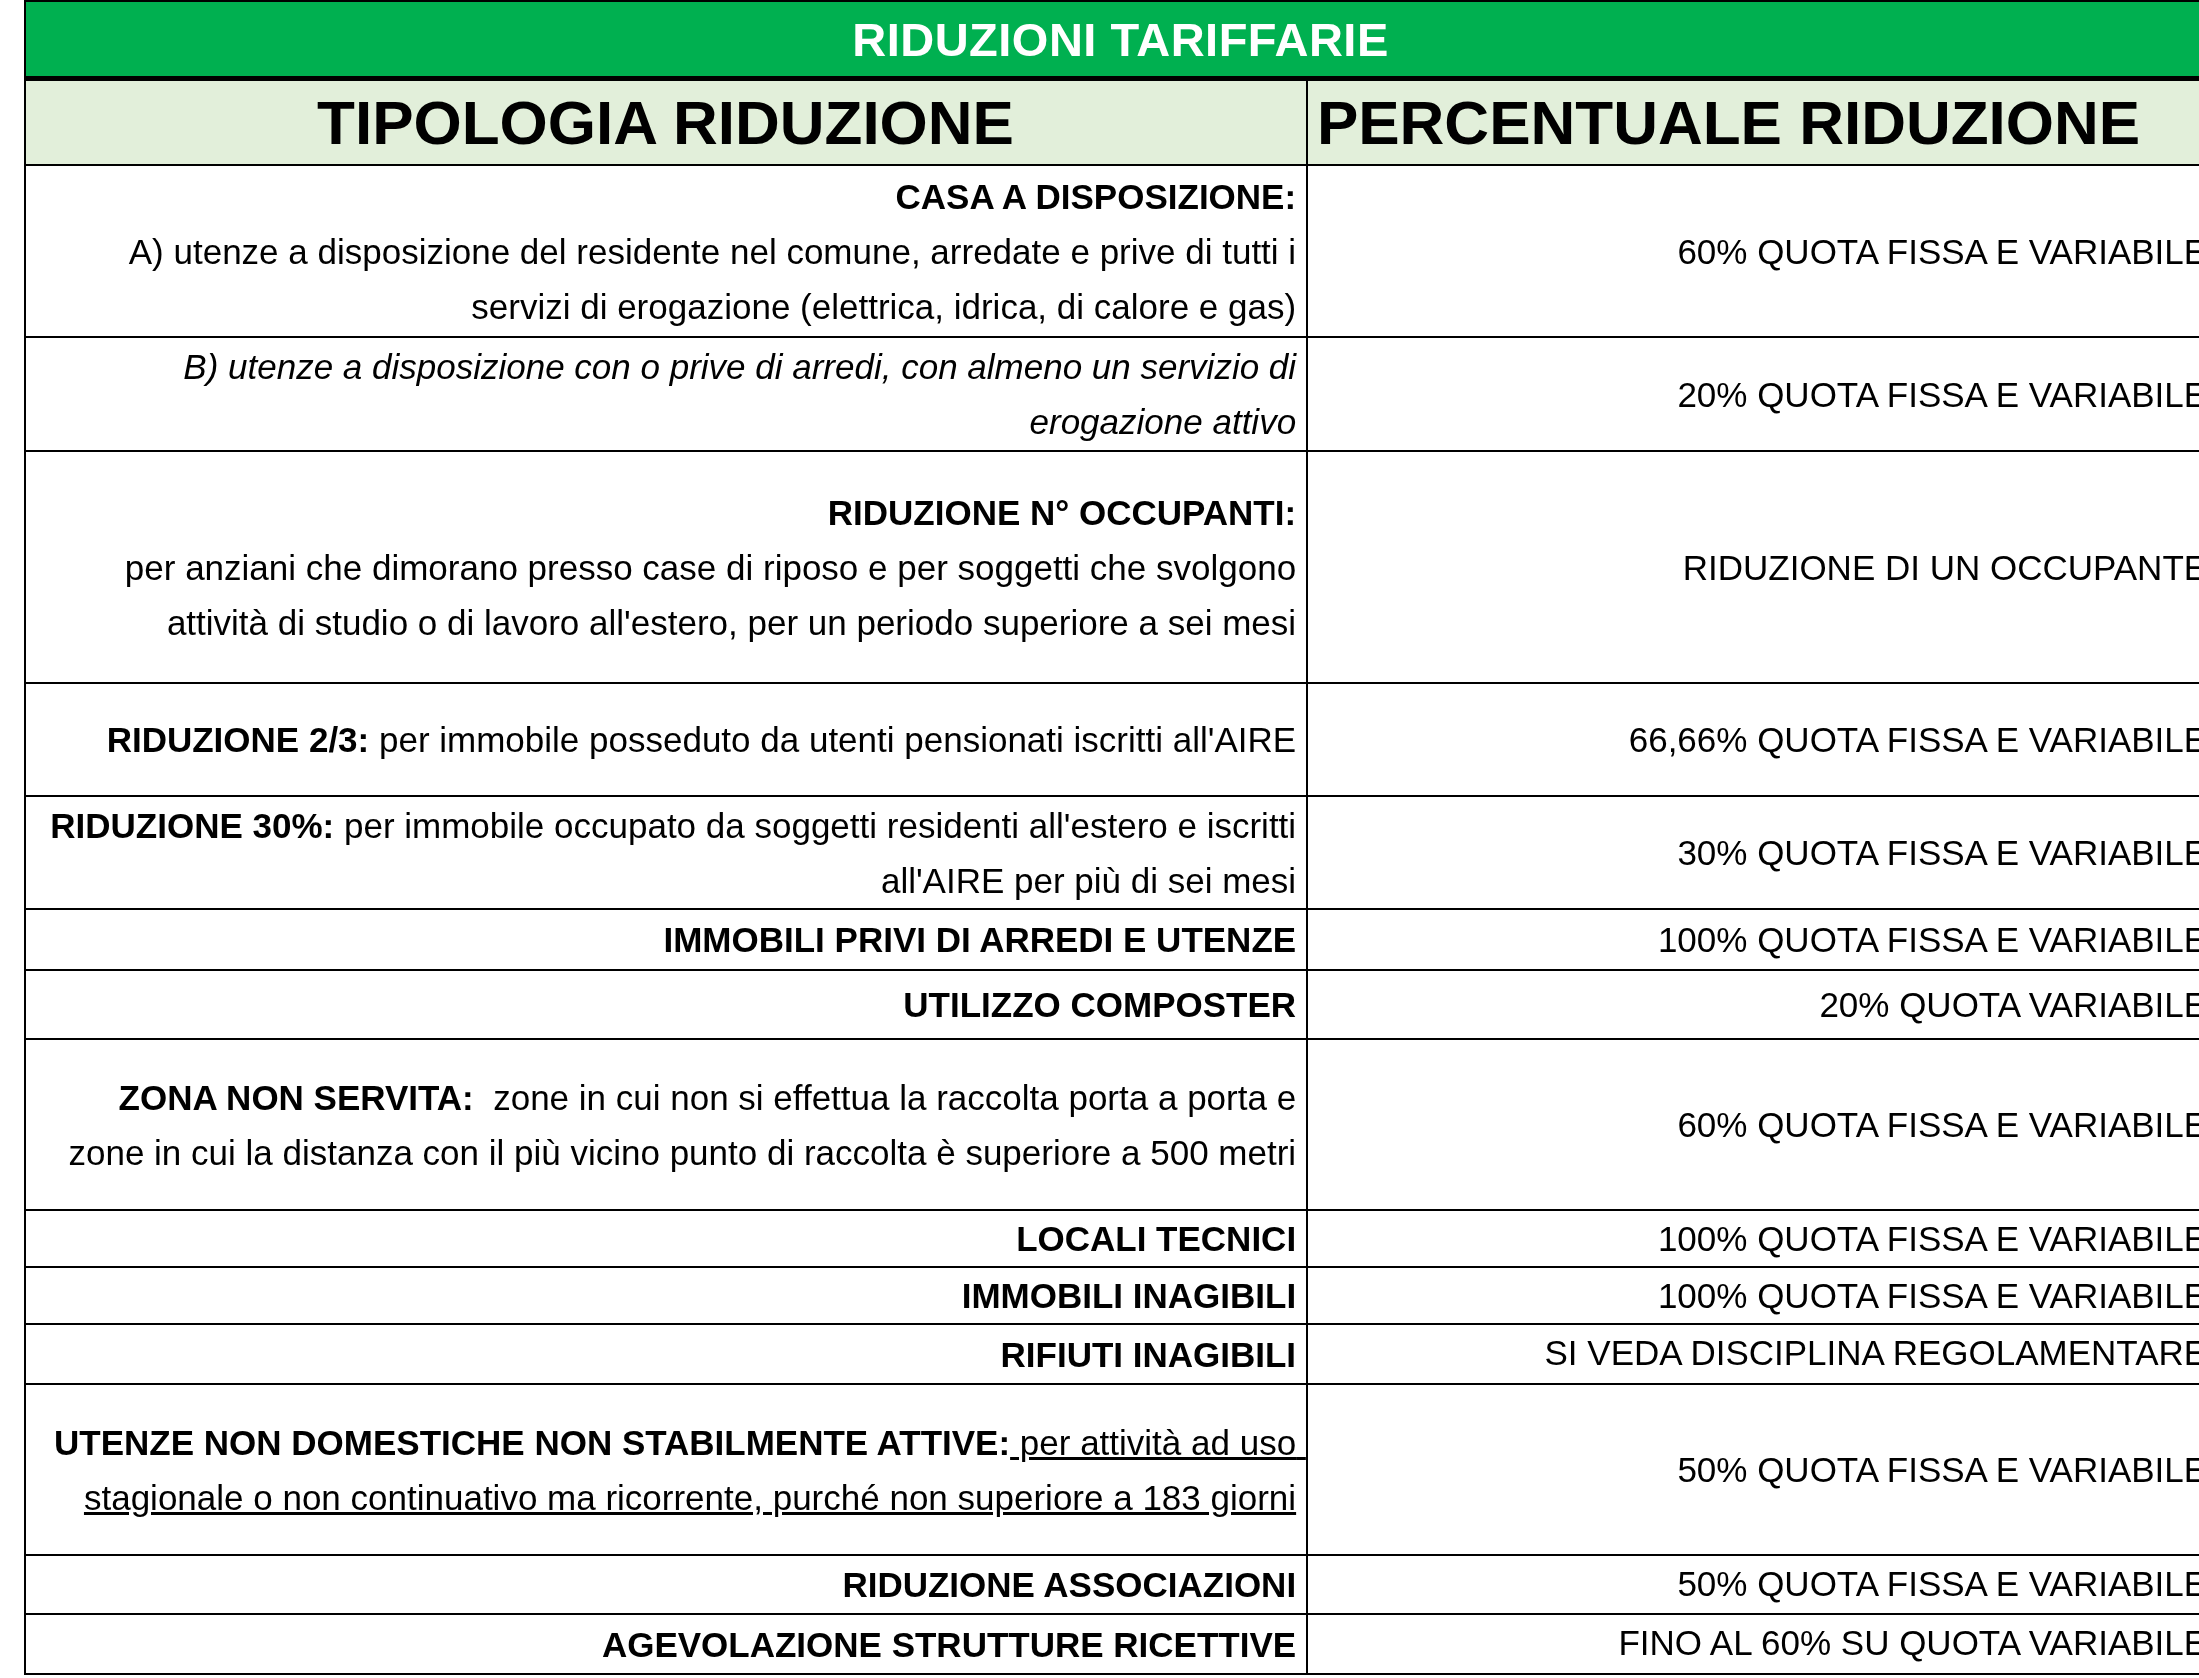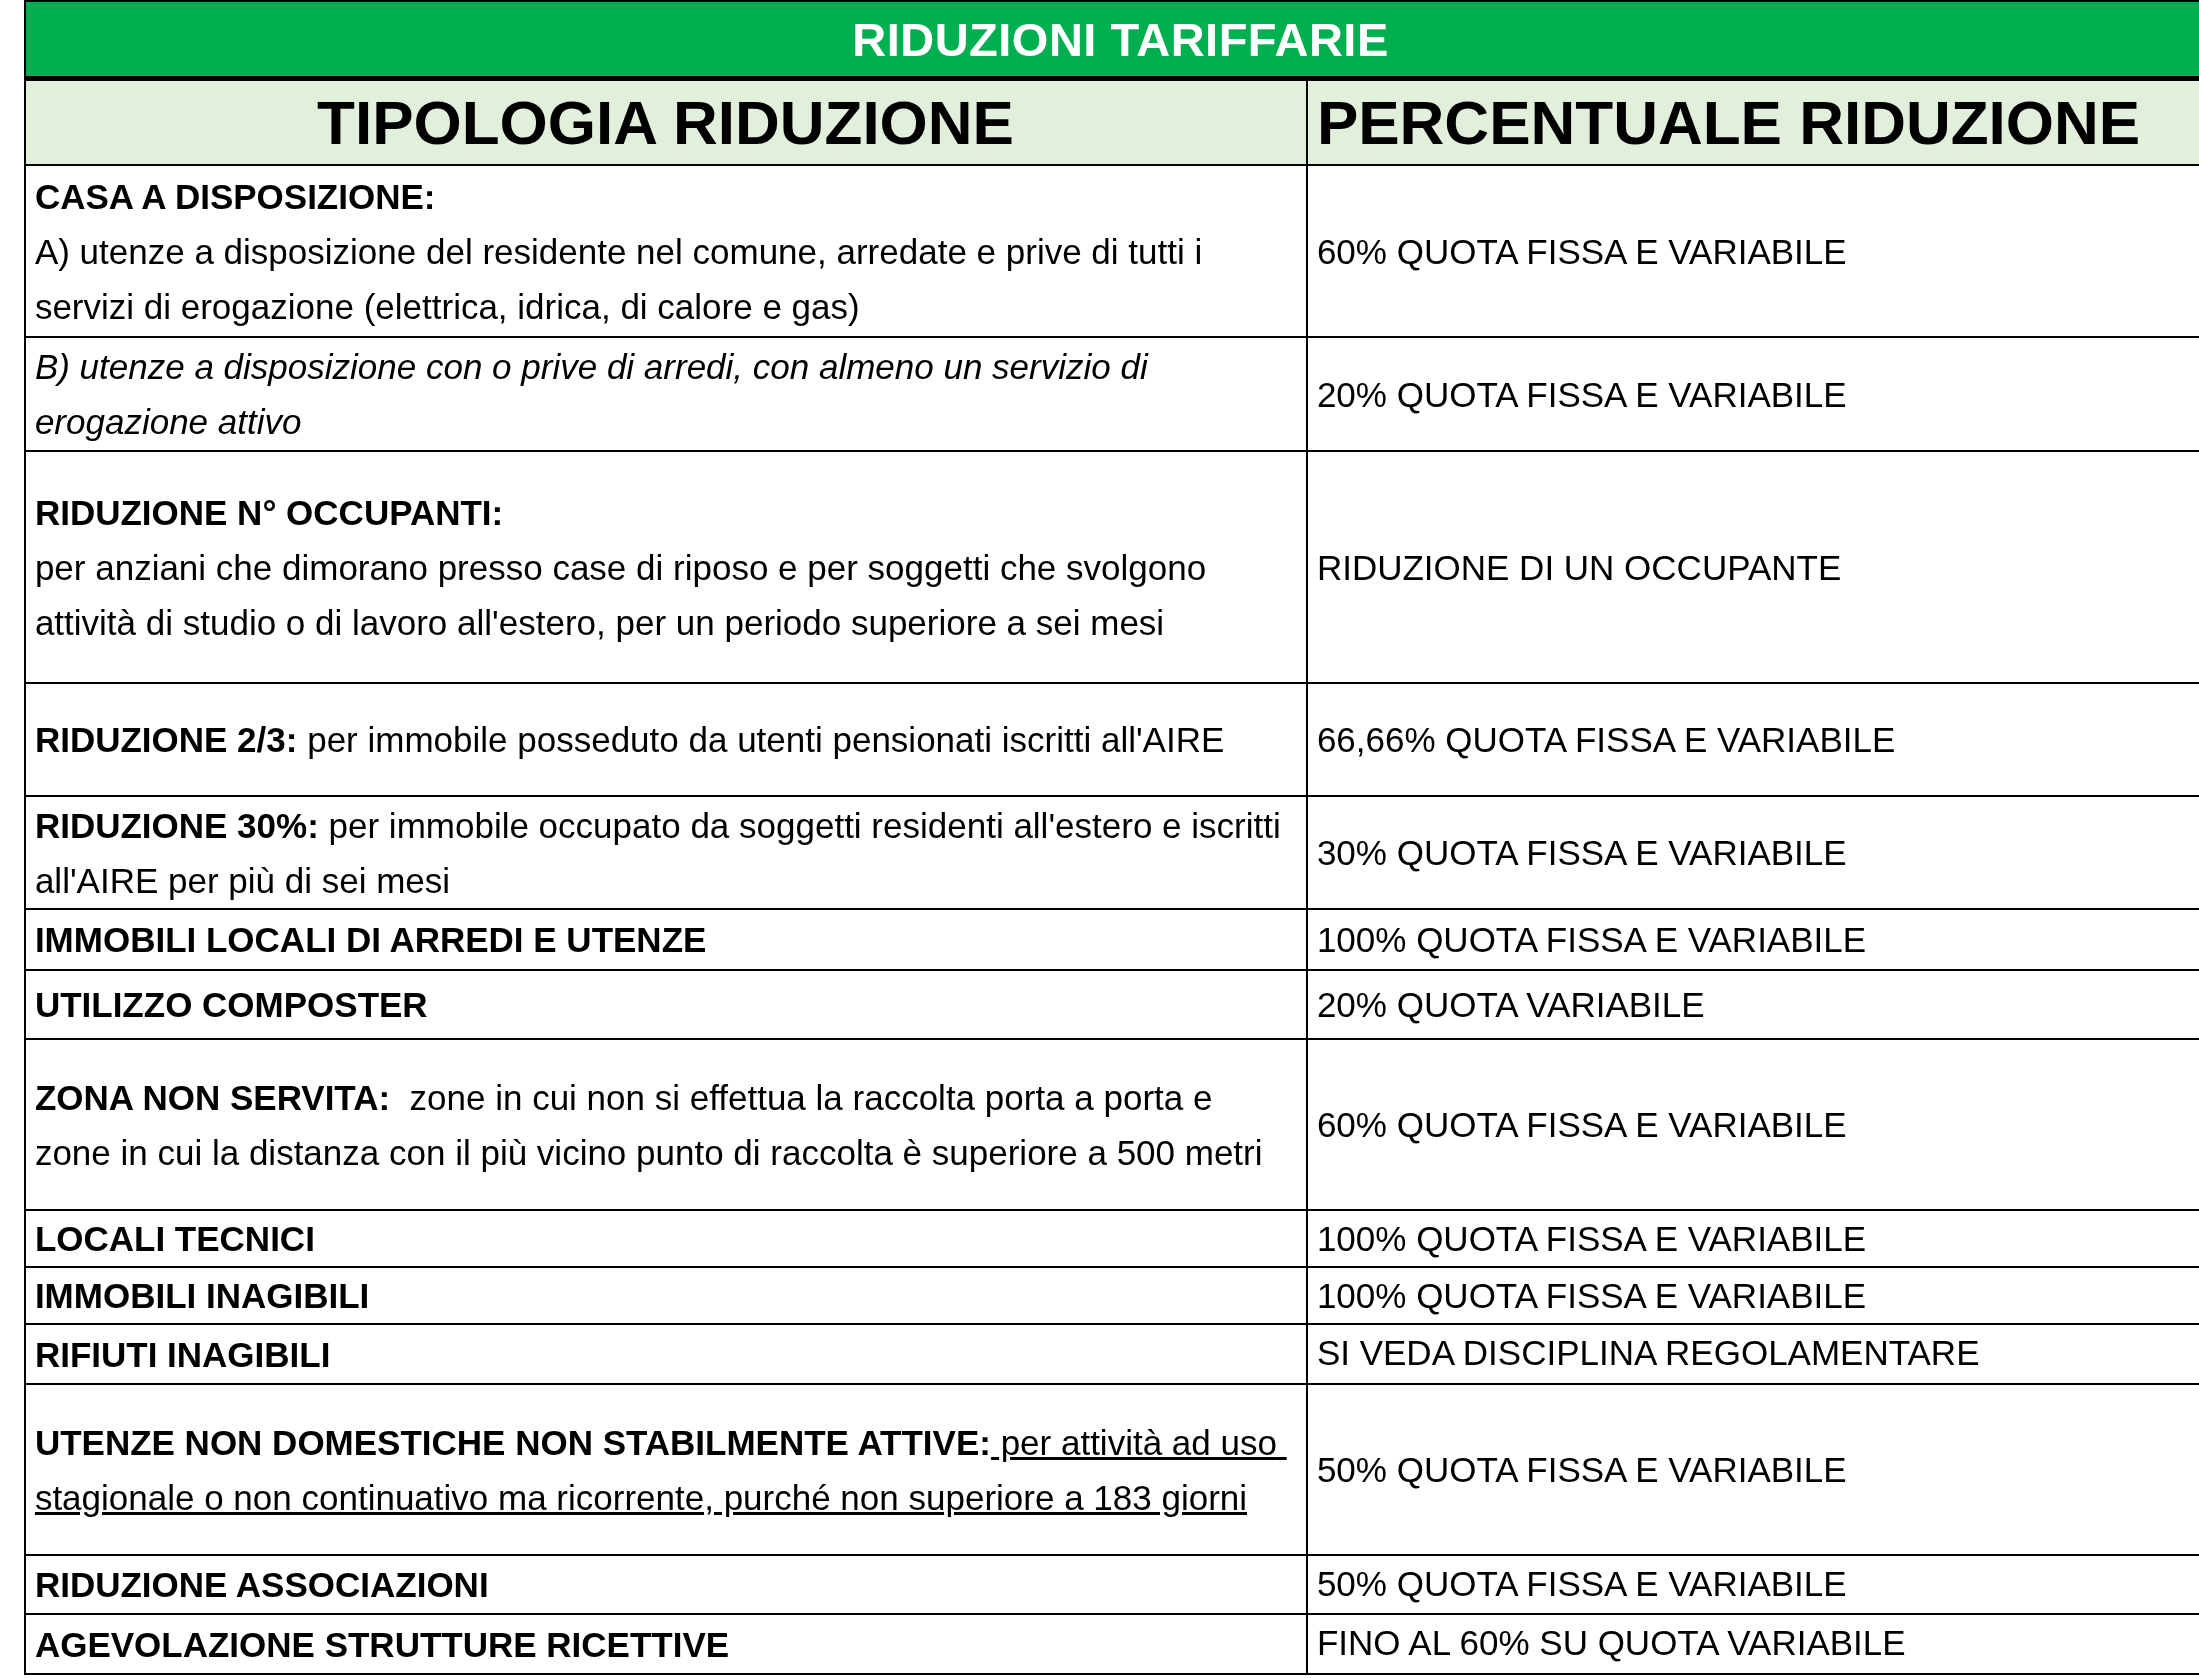--- a/index.html
+++ b/index.html
@@ -3,21 +3,21 @@
 <meta charset="utf-8">
 <style>
   html,body{margin:0;padding:0;background:#fff;}
   body{width:2200px;height:1679px;overflow:hidden;position:relative;font-family:"Liberation Sans",sans-serif;color:#000;}
   .sheet{position:absolute;left:23.5px;top:0;width:2194px;}
   .title{height:74px;background:#00b050;border:2.8px solid #000;border-bottom:3.8px solid #000;display:flex;align-items:center;justify-content:center;color:#fff;font-weight:bold;font-size:47px;letter-spacing:0.5px;}
   table{border-collapse:collapse;width:2194px;table-layout:fixed;}
   td,th{border:2.8px solid #000;padding:0 9.4px;vertical-align:middle;}
   th{background:#e2efda;font-size:62px;font-weight:bold;text-align:left;height:83px;}
   th.c1{text-align:center;}
-  td{font-size:35px;line-height:55px;}
+  td{font-size:35px;line-height:55px;text-align:right;}
   td.c2{font-size:35px;}
   .b{font-weight:bold;}
   col.c1{width:1282px;}
   col.c2{width:911px;}
 </style>
 </head>
 <body>
 
 <div class="sheet">
   <div class="title">RIDUZIONI TARIFFARIE</div>
@@ -47,21 +47,21 @@
         </tr>
         <tr style="height: 113px;">
           <td class="c1"><span class="b">RIDUZIONE 2/3:</span><span style="white-space: pre-wrap;"> per immobile posseduto da utenti pensionati iscritti all'AIRE</span></td>
           <td class="c2">66,66% QUOTA FISSA E VARIABILE</td>
         </tr>
         <tr style="height: 113px;">
           <td class="c1"><span class="b">RIDUZIONE 30%:</span><span style="white-space: pre-wrap;"> per immobile occupato da soggetti residenti all'estero e iscritti all'AIRE per più di sei mesi</span></td>
           <td class="c2">30% QUOTA FISSA E VARIABILE</td>
         </tr>
         <tr style="height: 61px;">
-          <td class="c1"><span class="b">IMMOBILI LOCALI DI ARREDI E  UTENZE</span></td>
+          <td class="c1"><span class="b">IMMOBILI PRIVI DI ARREDI E  UTENZE</span></td>
           <td class="c2">100% QUOTA FISSA E VARIABILE</td>
         </tr>
         <tr style="height: 69px;">
           <td class="c1"><span class="b">UTILIZZO COMPOSTER</span></td>
           <td class="c2">20% QUOTA VARIABILE</td>
         </tr>
         <tr style="height: 171px;">
           <td class="c1"><span class="b">ZONA NON SERVITA:</span><span style="white-space: pre-wrap;">  zone in cui non si effettua la raccolta porta a porta e zone in cui la distanza con il più vicino punto di raccolta è superiore a 500 metri</span></td>
           <td class="c2">60% QUOTA FISSA E VARIABILE</td>
         </tr>

